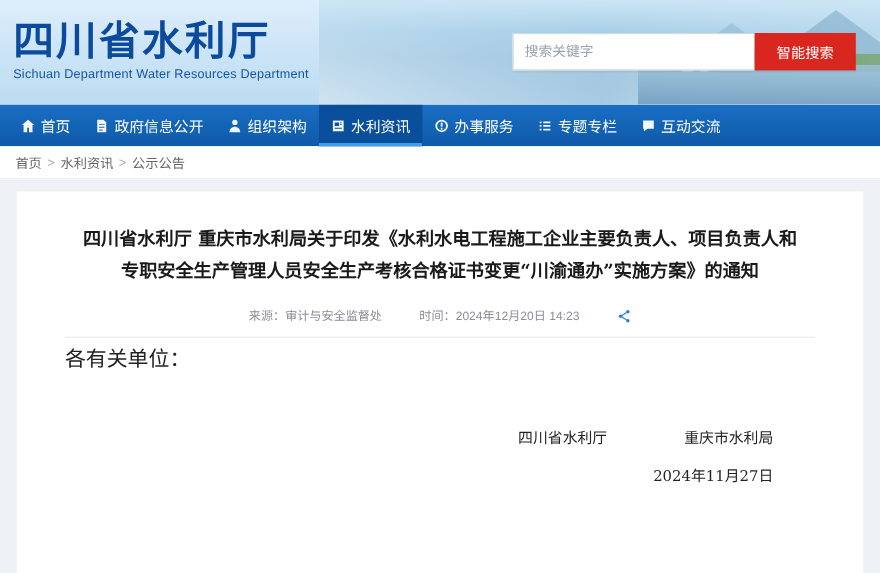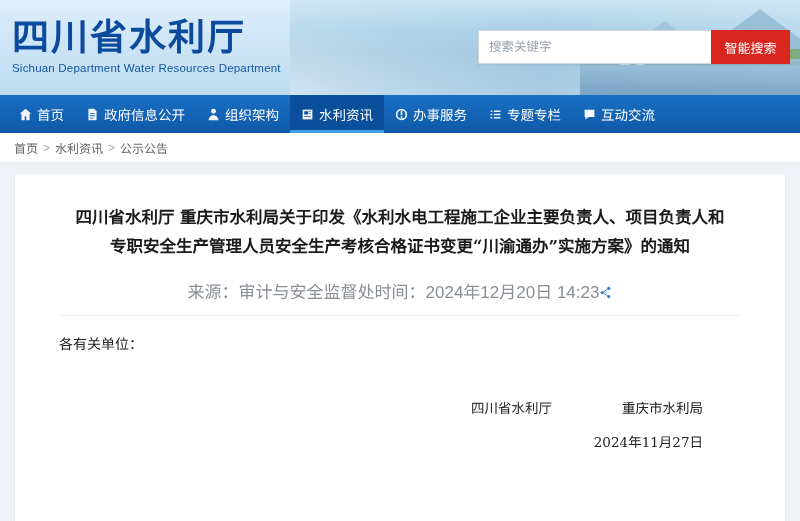--- a/index.html
+++ b/index.html
@@ -74,40 +74,40 @@
   .logo-en {
     margin-top: 3px;
     font-size: 11.5px;
     color: #14559f;
     letter-spacing: 0.2px;
     white-space: nowrap;
   }
 
   .search-box {
     position: absolute;
-    right: 10px; top: 30px;
+    right: 22px; top: 30px;
     display: flex;
     height: 34px;
     width: 312px;
     box-shadow: 0 1px 2px rgba(0,0,0,0.08);
   }
   .search-input {
     flex: 1;
     border: 1px solid #cfd9e3;
     border-right: none;
     background: #ffffff;
     padding: 0 10px;
     font-size: 12.5px;
     color: #333;
     outline: none;
     font-family: "Liberation Sans", sans-serif;
   }
   .search-input::placeholder { color: #9aa3ad; }
   .search-btn {
-    width: 79px;
+    width: 92px;
     border: none;
     background: #d9271f;
     color: #ffffff;
     font-size: 13px;
     cursor: pointer;
     font-family: "Liberation Sans", sans-serif;
   }
 
   
   .nav {
@@ -176,38 +176,39 @@
     font-weight: bold;
     font-size: 16.5px;
     line-height: 1.75;
     color: #1a1a1a;
     text-align: center;
     margin: 6px 10px 0 10px;
   }
   .art-meta {
     margin-top: 16px;
     display: flex;
-    align-items: center;
+    align-items: flex-end;
     justify-content: center;
-    font-size: 17px;
+    gap: 34px;
+    font-size: 11px;
     color: #8a8f96;
   }
   .share-ico {
     display: inline-block;
     width: 13px; height: 13px;
     cursor: pointer;
   }
   .divider {
     margin-top: 12px;
     border-top: 1px solid #ececec;
   }
   .art-body {
-    margin-top: 14px;
-    font-family: Liberation Serif, serif;
-    font-size: 14px;
+    margin-top: 2px;
+    font-family: Liberation Mono, monospace;
+    font-size: 19px;
     line-height: 2.1;
     color: #222;
     text-align: justify;
   }
   .art-body p { margin: 0; }
   .indent2 { text-indent: 2em; }
   .sign-row {
     margin-top: 38px;
     display: flex;
     justify-content: flex-end;

